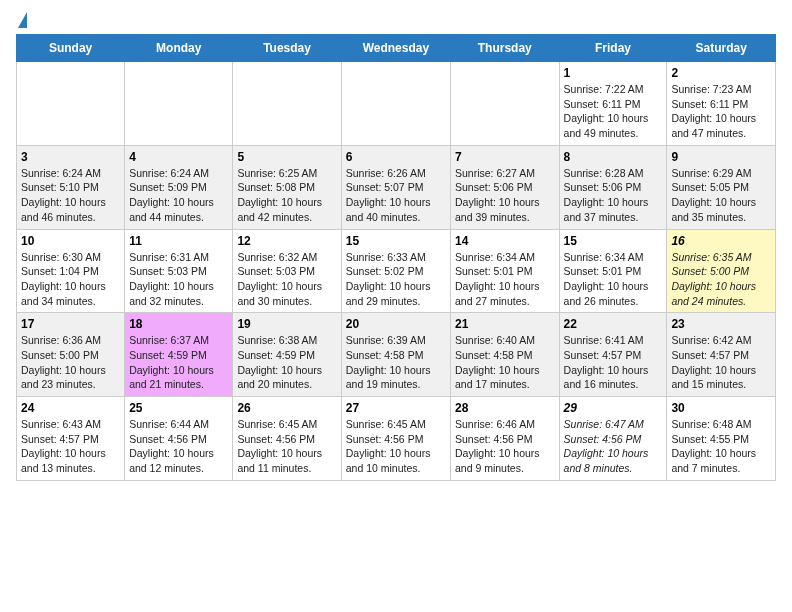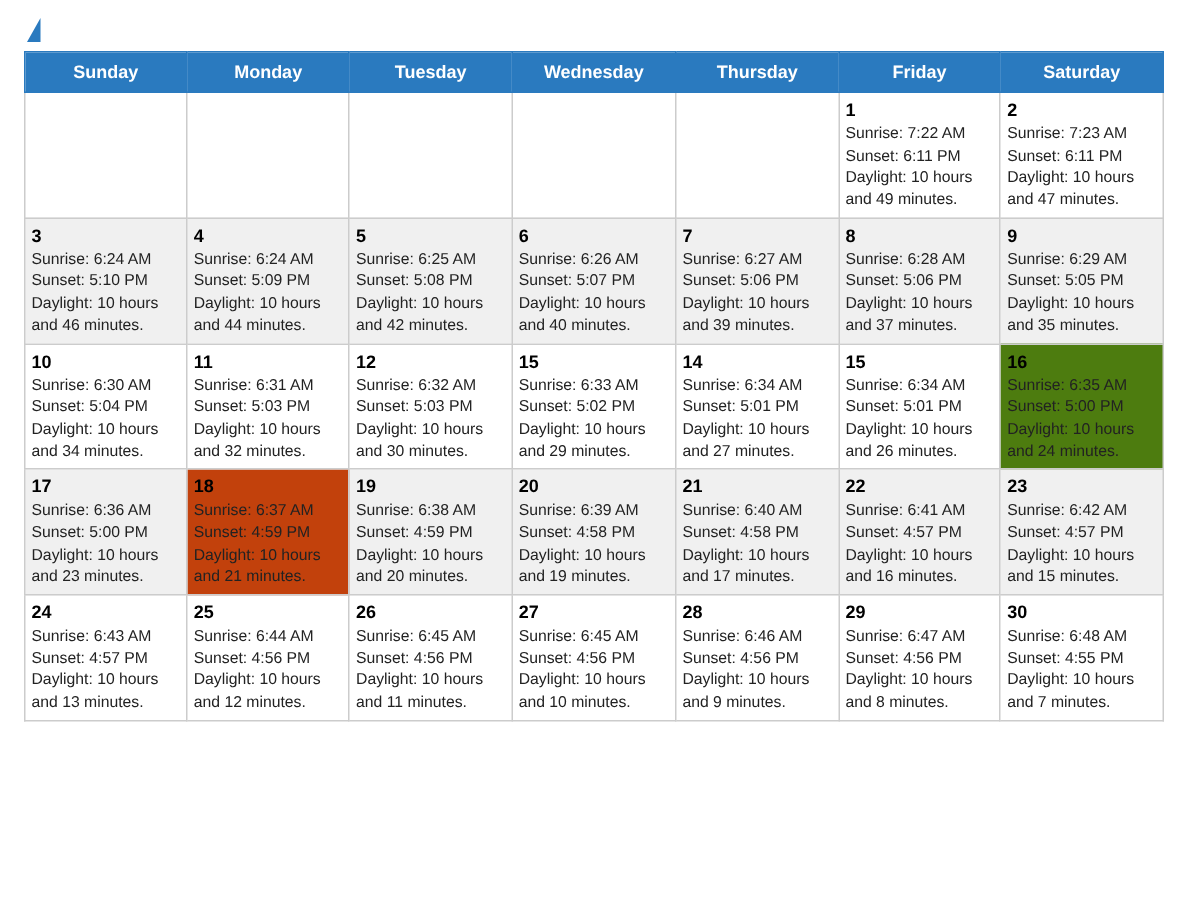--- a/index.html
+++ b/index.html
@@ -170,21 +170,21 @@
           <span class="day-number">9</span>
           <div class="cell-text">Sunrise: 6:29 AM
 Sunset: 5:05 PM
 Daylight: 10 hours and 35 minutes.</div>
         </td>
       </tr>
       <tr>
         <td style="background: rgb(255, 255, 255);">
           <span class="day-number">10</span>
           <div class="cell-text">Sunrise: 6:30 AM
-Sunset: 5:04 PM
+Sunset: 1:04 PM
 Daylight: 10 hours and 34 minutes.</div>
         </td>
         <td style="background: rgb(255, 255, 255);">
           <span class="day-number">11</span>
           <div class="cell-text">Sunrise: 6:31 AM
 Sunset: 5:03 PM
 Daylight: 10 hours and 32 minutes.</div>
         </td>
         <td style="background: rgb(255, 255, 255);">
           <span class="day-number">12</span>
@@ -203,35 +203,35 @@
           <div class="cell-text">Sunrise: 6:34 AM
 Sunset: 5:01 PM
 Daylight: 10 hours and 27 minutes.</div>
         </td>
         <td style="background: rgb(255, 255, 255);">
           <span class="day-number">15</span>
           <div class="cell-text">Sunrise: 6:34 AM
 Sunset: 5:01 PM
 Daylight: 10 hours and 26 minutes.</div>
         </td>
-        <td style="background: #4d7c0f;">
+        <td style="background: #fef9c3; font-style: italic;">
           <span class="day-number">16</span>
           <div class="cell-text">Sunrise: 6:35 AM
 Sunset: 5:00 PM
 Daylight: 10 hours and 24 minutes.</div>
         </td>
       </tr>
       <tr>
         <td style="background: rgb(240, 240, 240);">
           <span class="day-number">17</span>
           <div class="cell-text">Sunrise: 6:36 AM
 Sunset: 5:00 PM
 Daylight: 10 hours and 23 minutes.</div>
         </td>
-        <td style="background: #c2410c;">
+        <td style="background: #f0abfc;">
           <span class="day-number">18</span>
           <div class="cell-text">Sunrise: 6:37 AM
 Sunset: 4:59 PM
 Daylight: 10 hours and 21 minutes.</div>
         </td>
         <td style="background: rgb(240, 240, 240);">
           <span class="day-number">19</span>
           <div class="cell-text">Sunrise: 6:38 AM
 Sunset: 4:59 PM
 Daylight: 10 hours and 20 minutes.</div>
@@ -285,21 +285,21 @@
           <div class="cell-text">Sunrise: 6:45 AM
 Sunset: 4:56 PM
 Daylight: 10 hours and 10 minutes.</div>
         </td>
         <td style="background: rgb(255, 255, 255);">
           <span class="day-number">28</span>
           <div class="cell-text">Sunrise: 6:46 AM
 Sunset: 4:56 PM
 Daylight: 10 hours and 9 minutes.</div>
         </td>
-        <td style="background: rgb(255, 255, 255);">
+        <td style="background: rgb(255, 255, 255); font-style: italic;">
           <span class="day-number">29</span>
           <div class="cell-text">Sunrise: 6:47 AM
 Sunset: 4:56 PM
 Daylight: 10 hours and 8 minutes.</div>
         </td>
         <td style="background: rgb(255, 255, 255);">
           <span class="day-number">30</span>
           <div class="cell-text">Sunrise: 6:48 AM
 Sunset: 4:55 PM
 Daylight: 10 hours and 7 minutes.</div>

